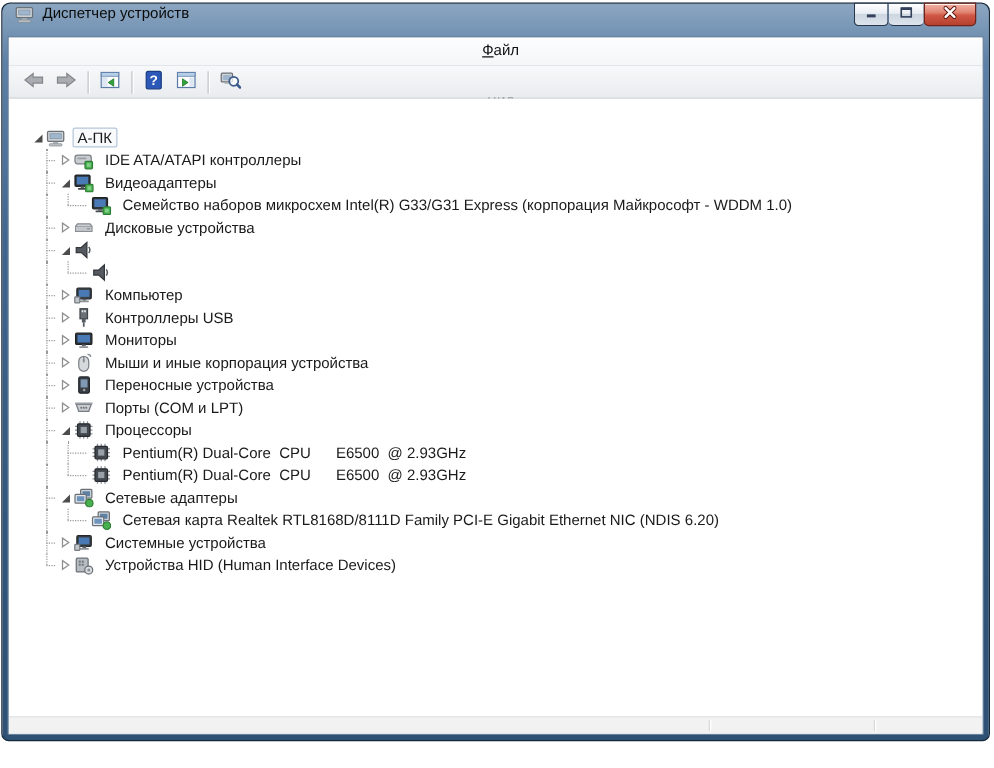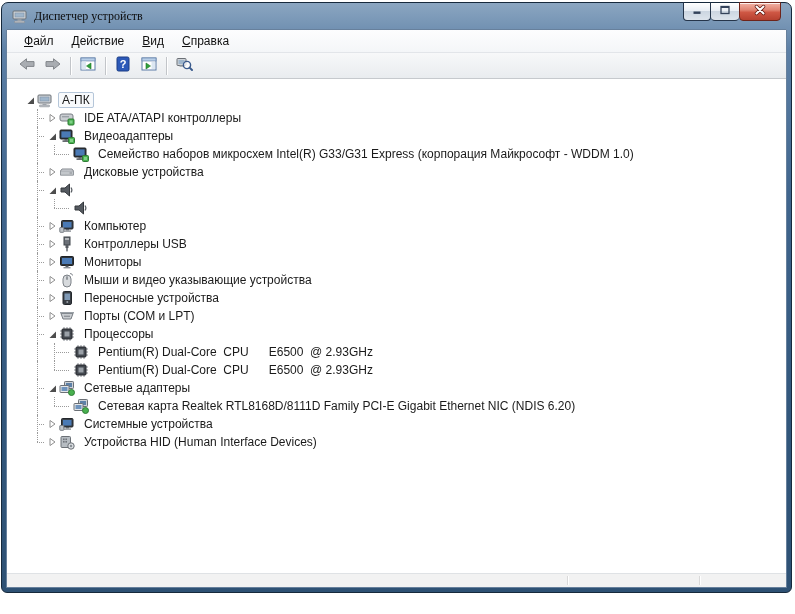--- a/index.html
+++ b/index.html
@@ -4,53 +4,53 @@
 <style>
   * { box-sizing: border-box; margin: 0; padding: 0; }
   html,body { width:795px; height:614px; background:#ffffff; overflow:hidden;
               font-family:"Liberation Sans","DejaVu Sans",sans-serif; }
 
   
   .window { position:absolute; left:1px; top:2px; width:791px; height:591px;
     border:1px solid #16293c; border-radius:7px 7px 6px 6px;
     background:linear-gradient(180deg,#8ba6c1 0%,#5d80a6 8%,#41668e 32%,#32577c 70%,#2e5174 100%);
     padding:0 4px 4px 4px; }
-  .titlebar { height:26px; display:flex; align-items:center; padding-left:6px; position:relative;font-family:Liberation Serif, serif; }
+  .titlebar { height:26px; display:flex; padding-left:6px; position:relative; }
   .title-icon { width:16px; height:16px; margin-right:6px; display:inline-block; }
   .title-text { font-size:12px; color:#0c0c0c; }
   .win-controls { position:absolute; top:-1px; right:6px; display:flex; }
   .wbtn { height:19px; border:1px solid #25354a; border-top-color:#16293c;
     border-radius:0 0 4px 4px; position:relative; cursor:default; padding:0;
     background:linear-gradient(180deg,#ffffff 0%,#e9eef4 45%,#ccd6e1 50%,#dde4ec 100%);
     box-shadow:inset 0 1px 0 rgba(255,255,255,.8); display:flex; align-items:center; justify-content:center; }
   .wbtn.min, .wbtn.max { width:28px; }
   .wbtn.max { border-left:none; border-right:none; }
   .wbtn.close { width:42px;
     background:linear-gradient(180deg,#f3b3a6 0%,#e08573 40%,#cf5744 55%,#b6402f 100%);
     border-color:#6e241a; }
 
   .window-body { height:calc(100% - 26px); background:#ffffff;
     border:1px solid #67809c; border-radius:1px; display:flex; flex-direction:column; overflow:hidden; }
 
   
   .menubar { height:23px; background:linear-gradient(180deg,#fdfdfe,#f4f6f8);
-    border-bottom:1px solid #e2e5e9; display:flex; align-items:center; padding-left:8px; }
+    border-bottom:1px solid #e2e5e9; display:flex; align-items:center; padding-left:8px;flex-direction:column; }
   .menu-item { font-size:12px; color:#111; padding:3px 9px; display:inline-block; cursor:default; }
   .menu-item .mi-label { display:inline-block; }
   .menu-item .mi-label::first-letter { text-decoration:underline; }
 
   
   .toolbar { height:26px; background:linear-gradient(180deg,#f7f8f9,#e9ecef);
     border-bottom:1px solid #c6c9cd; display:flex; align-items:center; padding-left:8px; }
   .tbtn { width:24px; height:22px; display:flex; align-items:center; justify-content:center;
     border:1px solid transparent; border-radius:2px; background:transparent; margin-right:2px; }
   .tsep { width:1px; height:18px; background:#c2c5c9; box-shadow:1px 0 0 #ffffff; margin:0 5px 0 3px; }
 
   
-  .content { flex:1; background:#ffffff; padding-top:12px; position:relative; overflow:hidden; }
+  .content { flex:1; background:#ffffff; padding-top:22px; position:relative; overflow:hidden; }
   .row { height:18px; display:flex; align-items:center; position:relative; font-size:12px; color:#1a1a1a; }
   .row .spacer { flex:0 0 auto; height:1px; }
   .lv0 .spacer { width:16px; } .lv1 .spacer { width:38px; } .lv2 .spacer { width:38px; }
   .expander { width:14px; height:14px; flex:0 0 auto; display:flex; align-items:center; justify-content:center; }
   .conn { width:28px; height:18px; flex:0 0 auto; position:relative; }
   .conn::before { content:""; position:absolute; left:9px; top:0; bottom:0; border-left:1px dotted #9a9a9a; }
   .conn::after  { content:""; position:absolute; left:9px; width:15px; top:50%; border-top:1px dotted #9a9a9a; }
   .conn.last::before { bottom:50%; }
   .g1::before { content:""; position:absolute; left:30px; top:0; bottom:0; border-left:1px dotted #9a9a9a; }
   .g1.g1last::before { bottom:50%; }
@@ -328,21 +328,21 @@
             </svg>
           </span>
           <span class="ticon">
             <svg width="16" height="16" viewBox="0 0 16 16">
               <path d="M11 1.5 Q13.5 1.5 13.5 3.5" fill="none" stroke="#84898f" stroke-width="1"></path>
               <rect x="4" y="3" width="8" height="12" rx="4" fill="#d7dadd" stroke="#7d8288"></rect>
               <line x1="8" y1="3.5" x2="8" y2="8" stroke="#7d8288"></line>
               <rect x="7.2" y="5" width="1.6" height="2.4" rx="0.8" fill="#8a8f94"></rect>
             </svg>
           </span>
-          <span class="tlabel">Мыши и видео указывающие устройства</span>
+          <span class="tlabel">Мыши и иные корпорация устройства</span>
         </div>
         <div class="row lv1 g1">
           <span class="spacer"></span>
           <span class="expander">
             <svg width="12" height="12" viewBox="0 0 12 12">
               <path d="M4 2.5 L9 6 L4 9.5 Z" fill="#ffffff" stroke="#8f8f8f"></path>
             </svg>
           </span>
           <span class="ticon">
             <svg width="16" height="16" viewBox="0 0 16 16">

